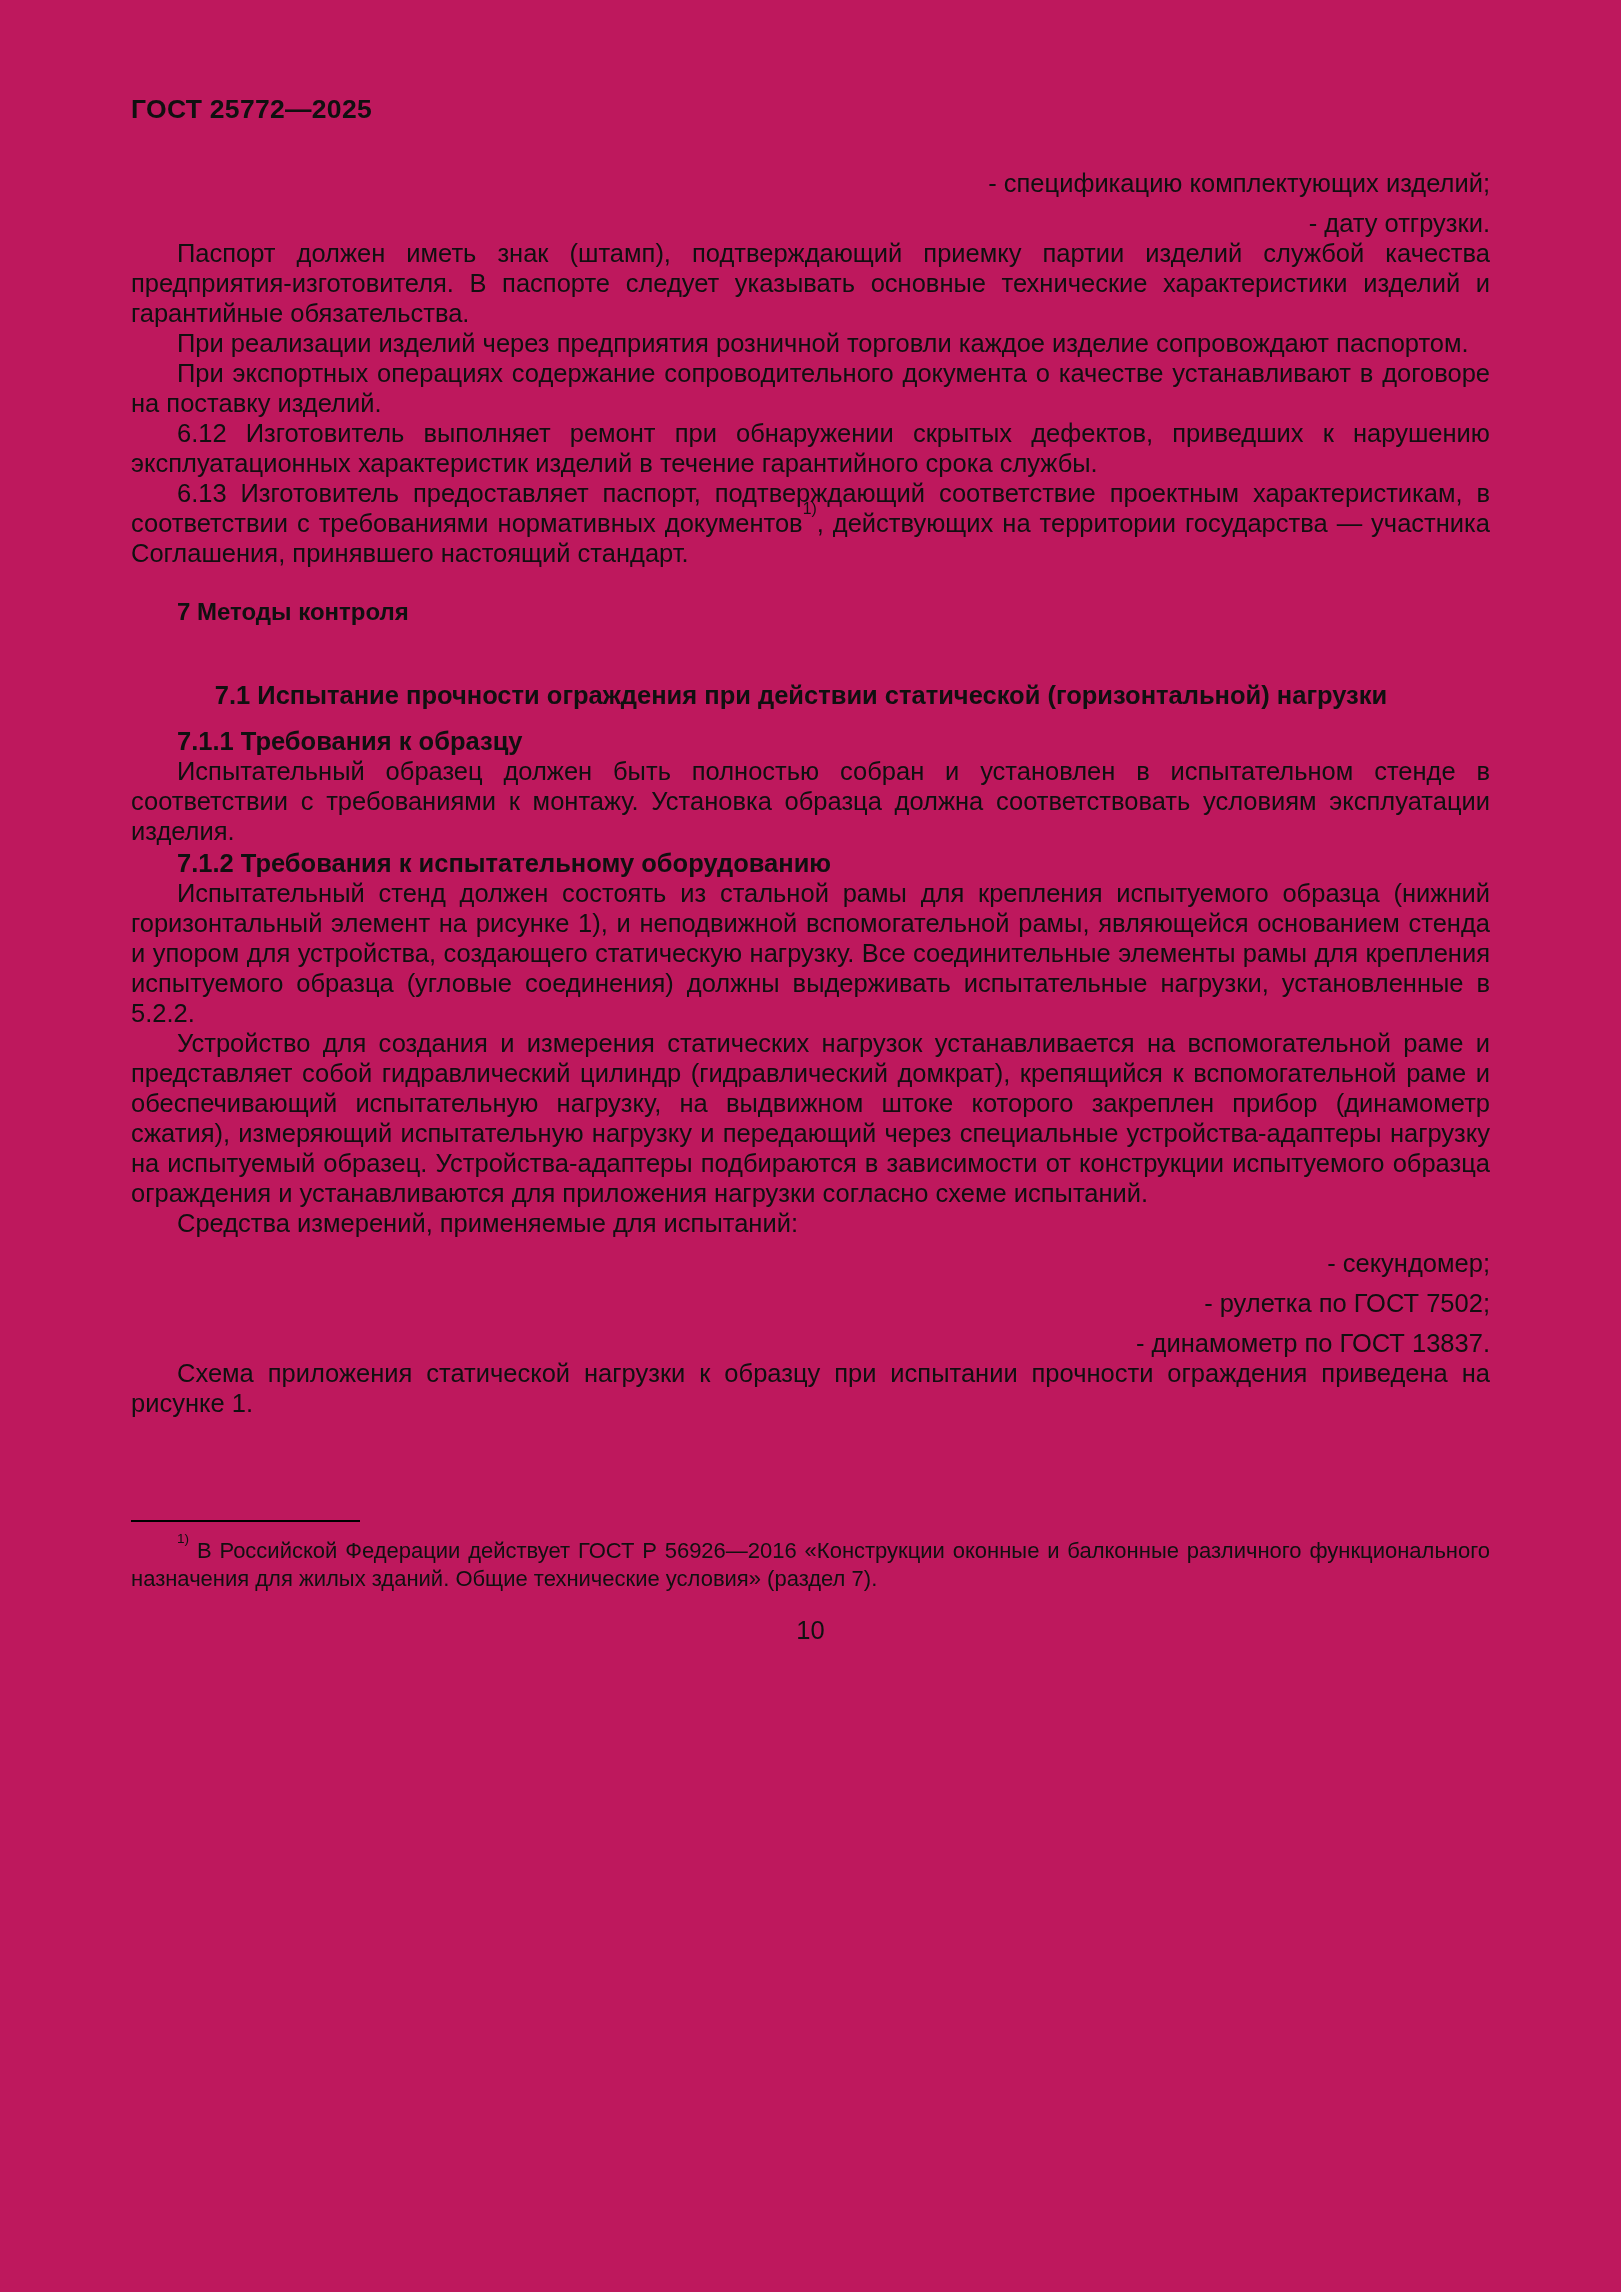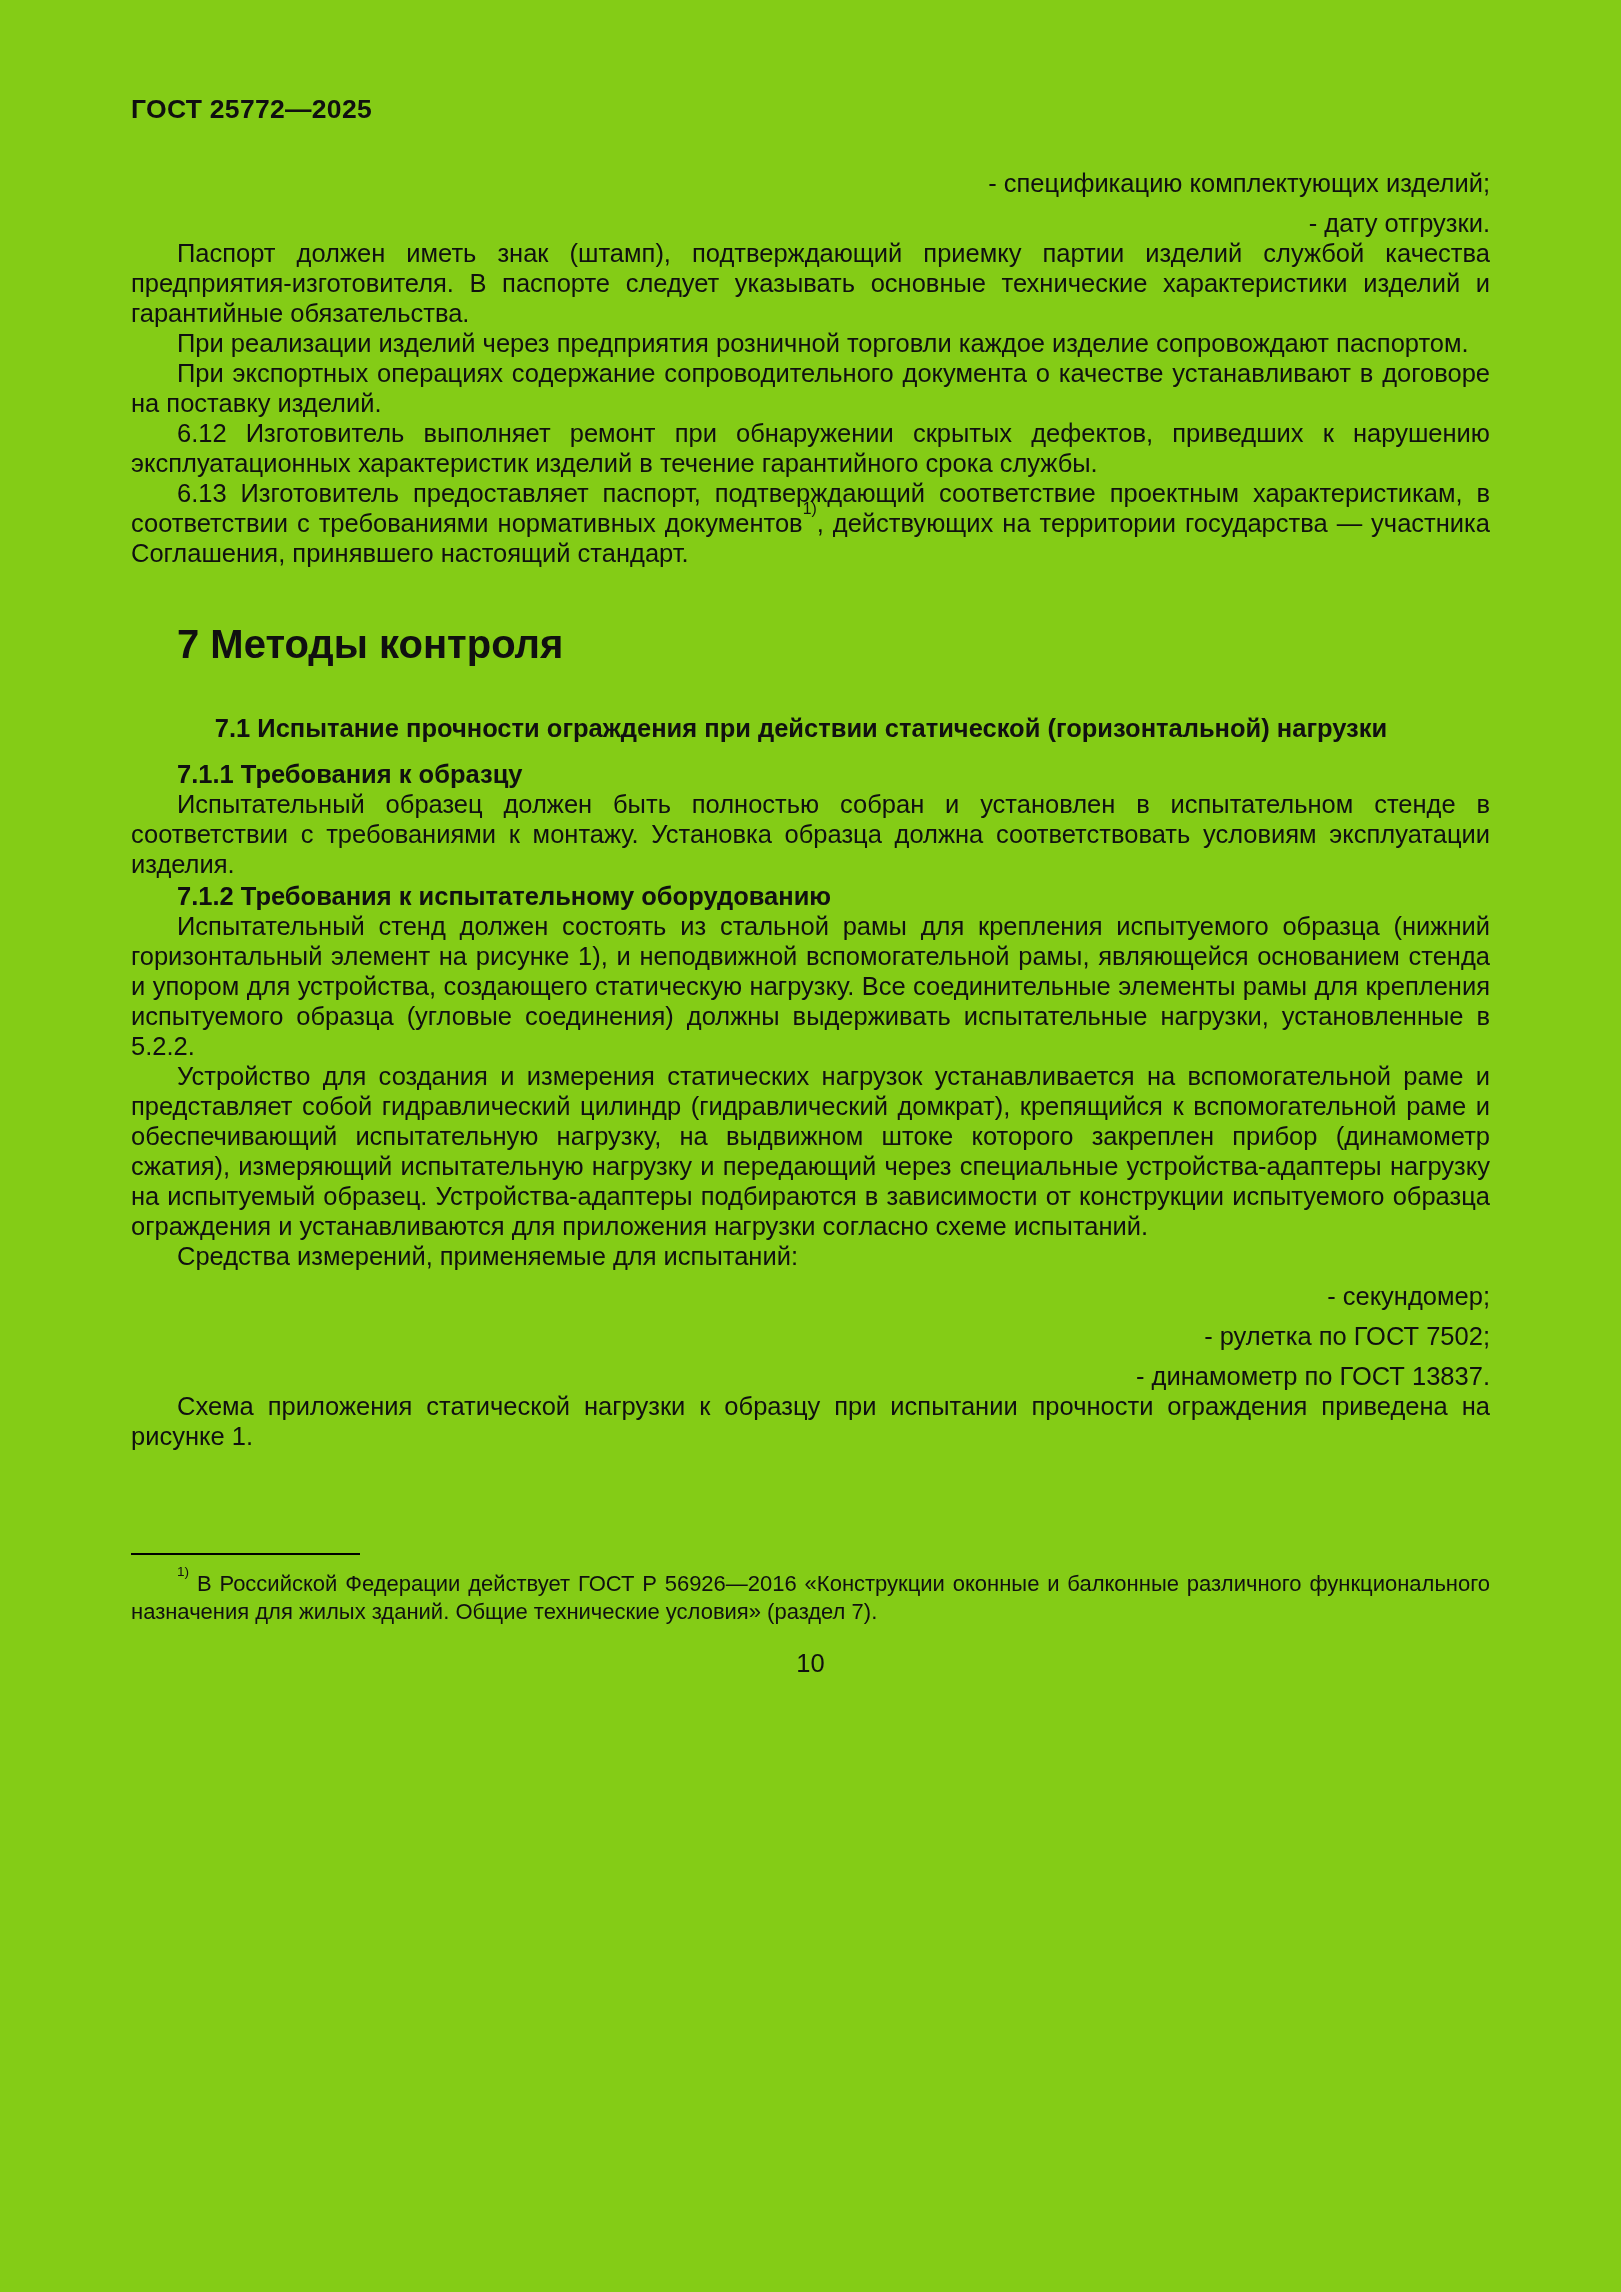--- a/index.html
+++ b/index.html
@@ -1,45 +1,45 @@
 <!DOCTYPE html>
 <html lang="ru"><head>
 <meta charset="utf-8">
 <style>
   * { margin: 0; padding: 0; box-sizing: border-box; }
   html, body { background: #ffffff; }
   .page {
     width: 1621px;
     height: 2293px;
-    background: #84cc16;
+    background: #be185d;
     position: relative;
     overflow: hidden;
     font-family: "Liberation Sans", "DejaVu Sans", sans-serif;
     color: #101010;
     padding: 94px 131px 8px 131px;
   }
   .running-header {
     font-size: 26.5px;
     font-weight: bold;
     letter-spacing: 0.3px;
     margin-bottom: 43px;
   }
   .para, .line {
     font-size: 25.5px;
     line-height: 30px;
     text-align: justify;
     text-indent: 46px;
   }
   .line { text-align: right; margin-top: 10px; }
   .section-title {
-    font-size: 40px;
+    font-size: 24px;
     line-height: 39px;
     font-weight: bold;
     text-indent: 46px;
-    margin: 57px 0 49px 0;
+    margin: 24px 0 49px 0;
   }
   .bold { font-weight: bold; }
   .h71 {
     text-align: center;
     max-width: 1294px;
     margin-bottom: 15.7px;
   }
   .h-sub { margin-top: 2px; }
   sup.fn-ref {
     font-size: 0.62em;

